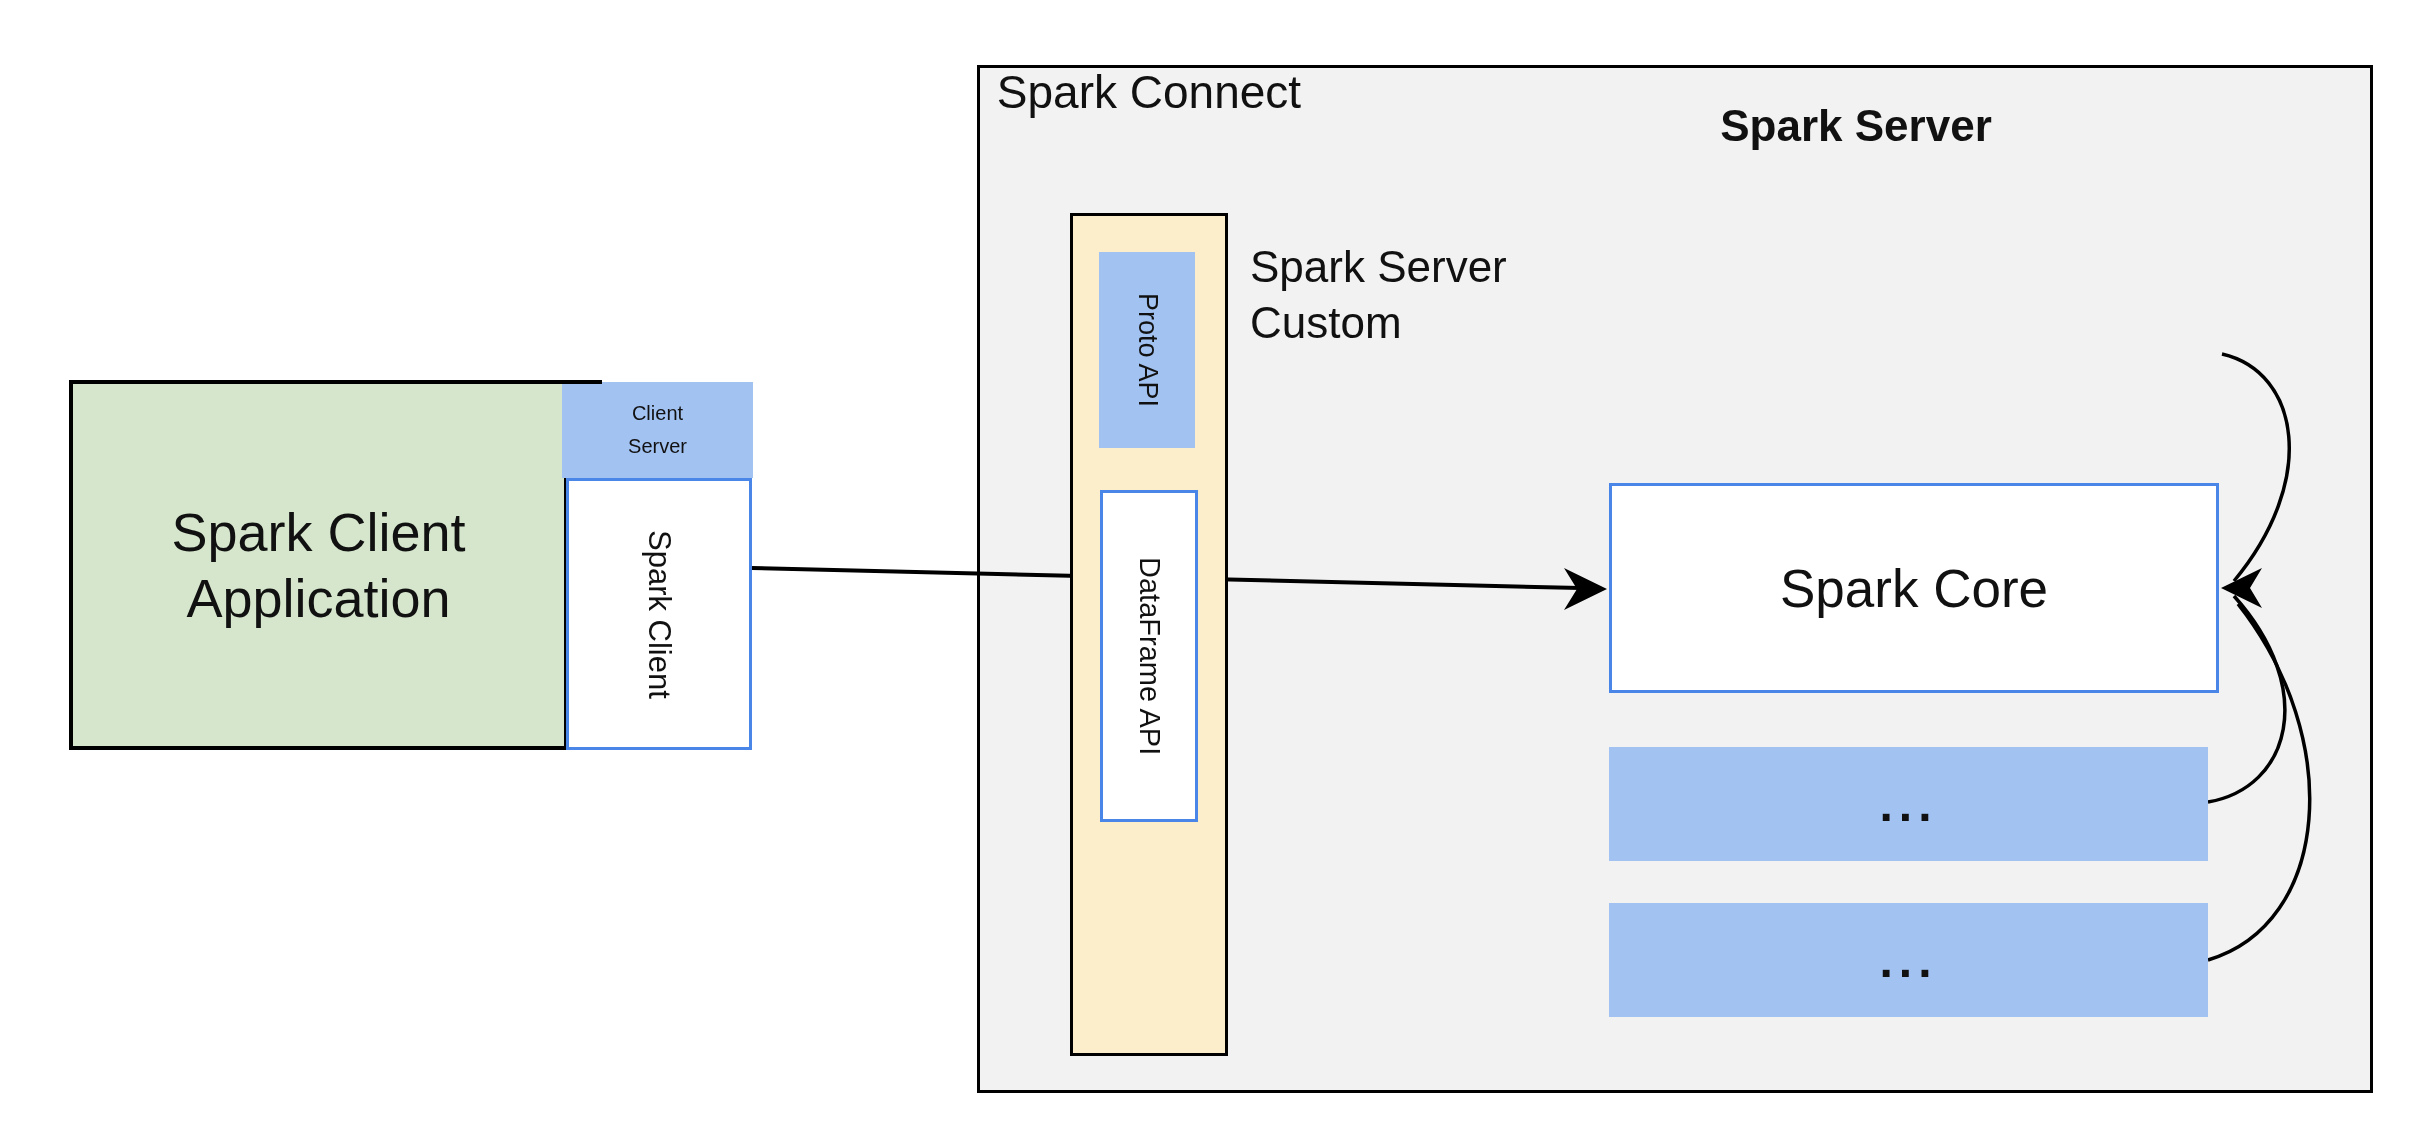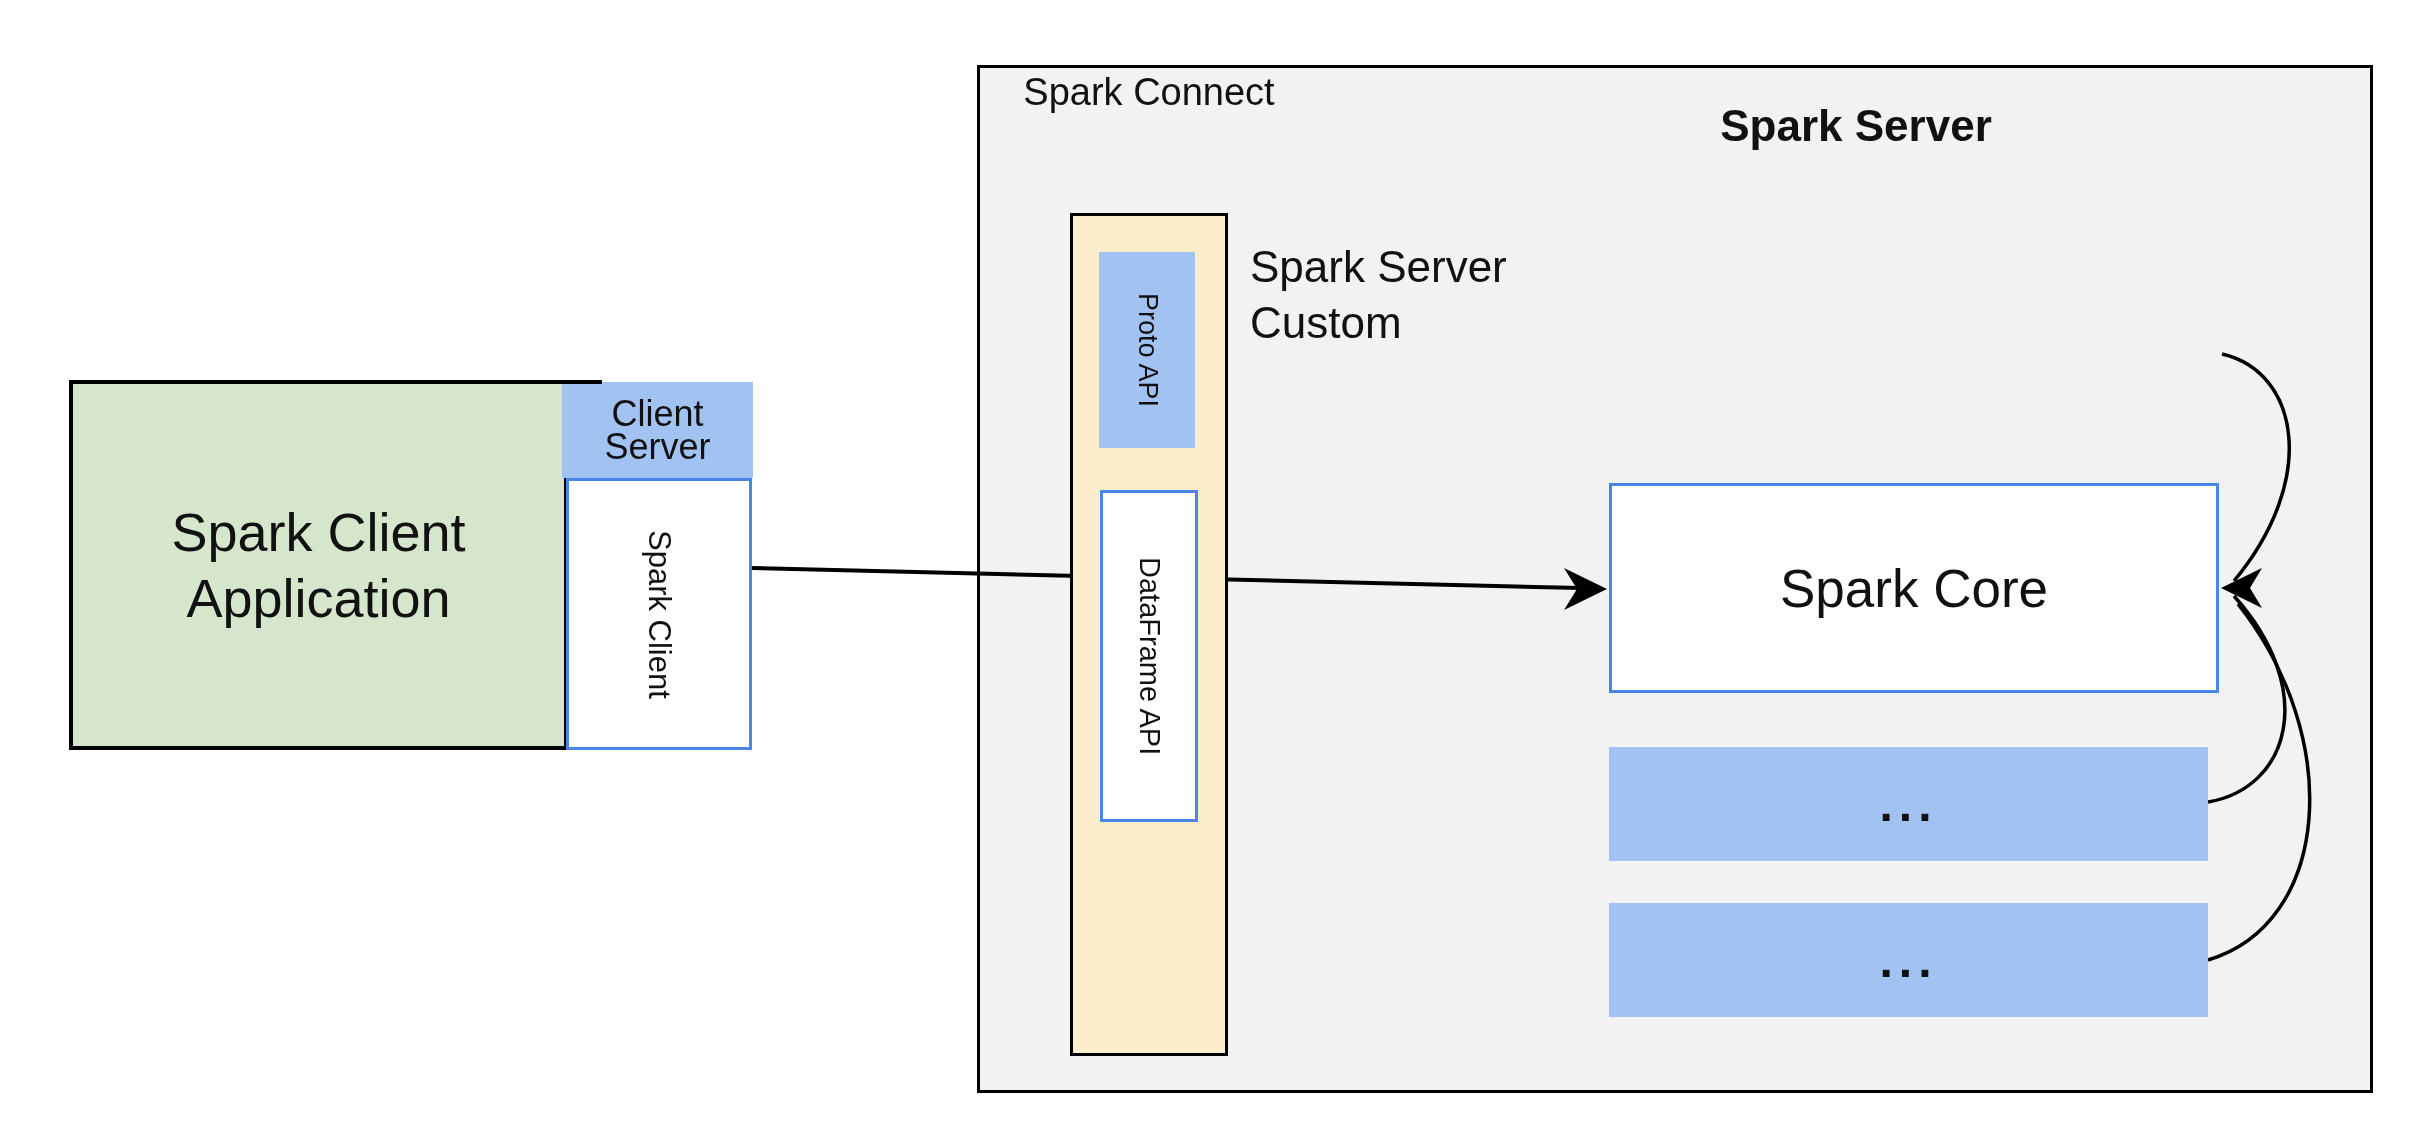--- a/index.html
+++ b/index.html
@@ -43,21 +43,21 @@
     left:69px;top:380px;width:499px;height:370px;
     background:var(--green-fill);
     border:4px solid var(--container-border);
     z-index:3;
     font-size:54px;line-height:66px;
   }
   .pkg-box{
     left:562px;top:382px;width:191px;height:96px;
     background:var(--blue-fill);
     z-index:4;
-    font-size:36px;line-height:33px;text-align:right;
+    font-size:20px;line-height:33px;text-align:right;
   }
   .pkg-topline{
     left:560px;top:380px;width:42px;height:4px;
     background:var(--container-border);
     z-index:5;
   }
   .client-box{
     left:566px;top:478px;width:186px;height:272px;
     background:#ffffff;border:3px solid var(--blue-border);
     z-index:4;
@@ -94,21 +94,21 @@
     z-index:3;
     font-size:48px;font-weight:700;letter-spacing:6px;
   }
   .slot-1{top:747px;}
   .slot-2{top:903px;}
 
   
   .lbl{z-index:6;}
   .connect-title{
     left:899px;top:64px;width:500px;
-    font-size:38px;line-height:57px;text-align:center;
+    font-size:46px;line-height:57px;text-align:center;
   }
   .server-title{
     left:1606px;top:101px;width:500px;
     font-size:44px;font-weight:700;text-align:center;
   }
   .library-label{
     left:1250px;top:239px;width:400px;
     font-size:44px;line-height:56px;text-align:left;
   }
   .vtext{

